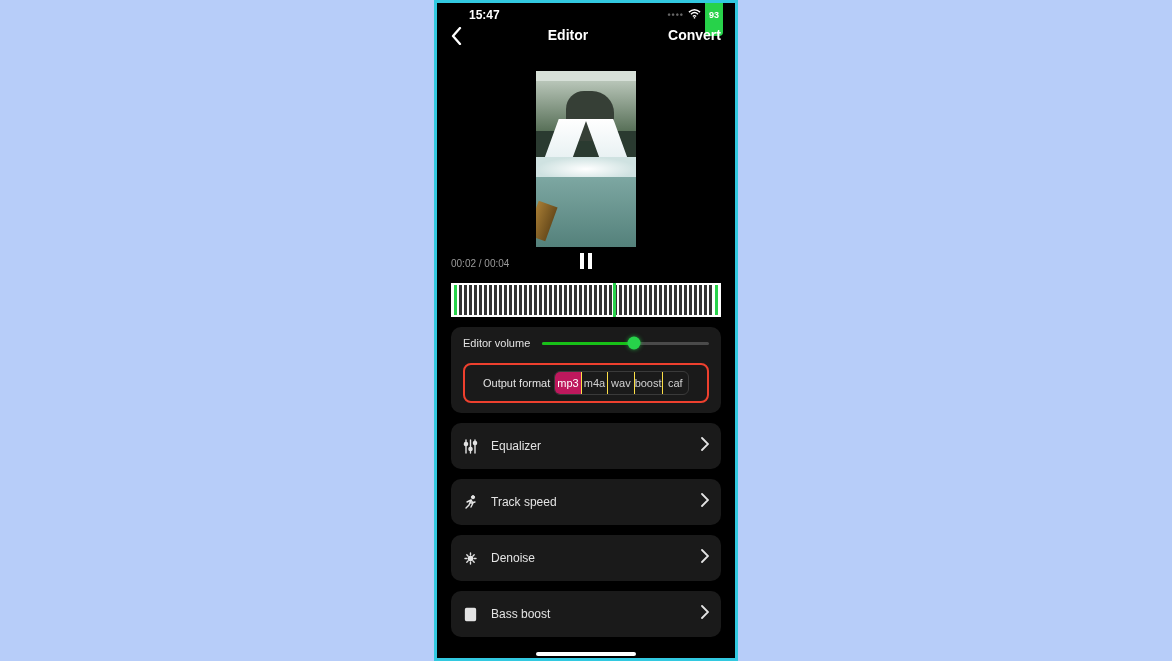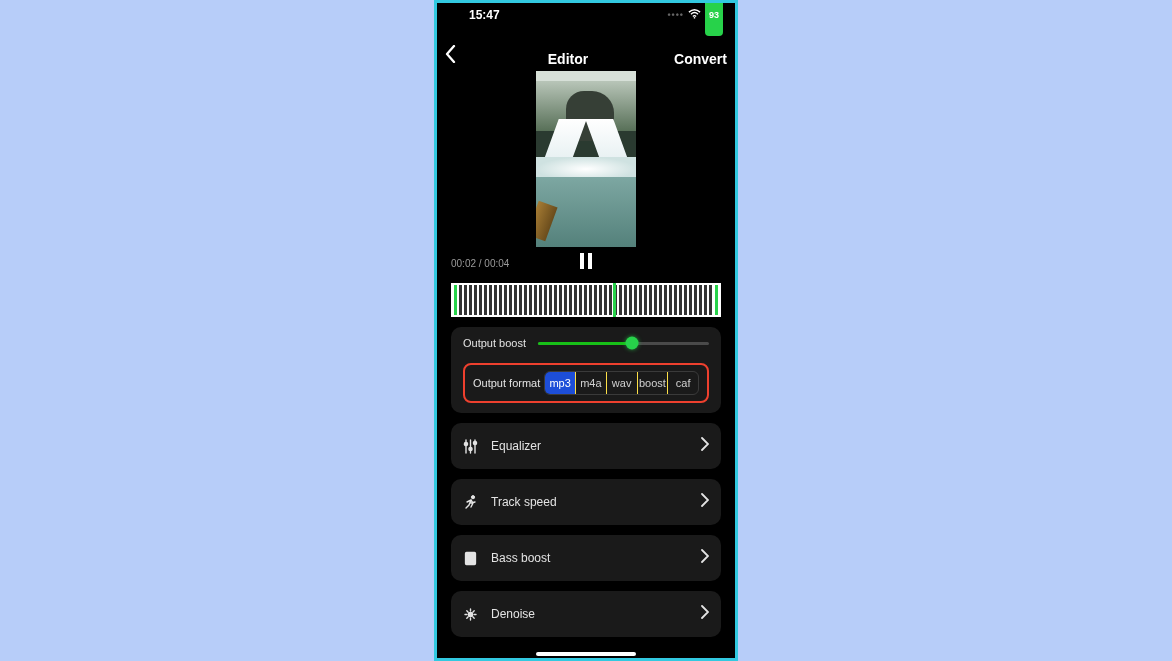--- a/index.html
+++ b/index.html
@@ -36,22 +36,22 @@
   .wifi-icon { font-size:11px; }
   .battery-pill {
     background:#27d24a; color:#fff;
     font-size:9px; font-weight:700;
     padding:16px 4px; border-radius:4px;
   }
   .nav-bar {
     height: 40px;
     display:flex;
     justify-content:space-between;
-    align-items:flex-end;
-    padding: 0 8px;
+    align-items:flex-start;
+    padding: 0 14px;
     color:#fff;
   }
   .nav-back { width:24px; font-weight:700; }
   .nav-back svg { width:11px; height:18px; }
   .nav-title { font-size:14px; font-weight:600; }
   .nav-convert { font-size:14px; font-weight:700; width:60px; text-align:right; }
 
   .preview-wrap { display:flex; justify-content:center; padding-top:4px; }
   .preview {
     width: 100px; height: 176px; position:relative; overflow:hidden;
@@ -120,37 +120,37 @@
   }
   .vol-thumb {
     position:absolute; top:50%; width:13px; height:13px; border-radius:50%;
     background:#27d24a; transform:translate(-50%,-50%);
     box-shadow:0 0 4px rgba(39,210,74,.7);
   }
 
   .fmt-wrap {
     border:2px solid #ee402e;
     border-radius:8px;
-    padding:6px 8px;
+    padding:6px 18px;
     display:flex;
     align-items:center;
     gap:4px;
   }
   .fmt-label { font-size:11px; white-space:nowrap; }
   .segmented {
     flex:1; display:flex; border:1px solid #3a3a3a;
     border-radius:6px; overflow:hidden; height:24px;
   }
   .segmented .opt {
     flex:1; font-size:11px; display:flex;
     align-items:center; justify-content:center;
     color:#d0d0d0; border-left:1px solid #fde047;
   }
   .segmented .opt:first-child { border-left:0; }
-  .segmented .opt.sel { background:#1d4ed8; color:#fff; }
+  .segmented .opt.sel { background:#be185d; color:#fff; }
 
   .row-card {
     background:#1a1a1a;
     margin: 10px 14px 0;
     border-radius:10px;
     padding:14px 12px;
     color:#e3e3e3;
     display:flex; align-items:center;
   }
   .row-icon { width:18px; margin-right:10px; display:flex; align-items:center; }
@@ -220,21 +220,21 @@
 
   <div class="waveform">
     <div class="wf-handle"></div>
     <div class="wf-inner"></div>
     <div class="wf-handle"></div>
     <div class="wf-cursor"></div>
   </div>
 
   <div class="card">
     <div class="vol-row">
-      <span class="vol-label">Output boost</span>
+      <span class="vol-label">Editor volume</span>
       <div class="vol-track">
         <div class="vol-fill" style="width: 55%;"></div>
         <div class="vol-thumb" style="left: 55%;"></div>
       </div>
     </div>
     <div class="fmt-wrap">
       <span class="fmt-label">Output format</span>
       <div class="segmented">
         <span class="opt sel">mp3</span>
         <span class="opt">m4a</span>
@@ -272,43 +272,43 @@
     <span class="row-label">Track speed</span>
     <span class="row-chevron">
       <svg viewBox="0 0 8 14">
           <path d="M1 1 L7 7 L1 13" stroke-width="1.8" fill="none" stroke-linecap="round"></path>
         </svg>
     </span>
   </div>
 
   <div class="row-card">
     <span class="row-icon">
+      <svg viewBox="0 0 15 15" fill="none" stroke="#e3e3e3" stroke-width="1.4" stroke-linecap="round">
+        <circle cx="7.5" cy="7.5" r="2"></circle>
+        <path d="M7.5 2 L7.5 4 M7.5 11 L7.5 13 M2 7.5 L4 7.5 M11 7.5 L13 7.5 M3.8 3.8 L5.2 5.2 M9.8 9.8 L11.2 11.2 M11.2 3.8 L9.8 5.2 M5.2 9.8 L3.8 11.2"></path>
+      </svg>
+    </span>
+    <span class="row-label">Denoise</span>
+    <span class="row-chevron">
+      <svg viewBox="0 0 8 14">
+          <path d="M1 1 L7 7 L1 13" stroke-width="1.8" fill="none" stroke-linecap="round"></path>
+        </svg>
+    </span>
+  </div>
+
+  <div class="row-card">
+    <span class="row-icon">
       <svg viewBox="0 0 15 15" fill="none" stroke="#e3e3e3" stroke-width="1.3">
         <rect x="2.5" y="1.5" width="10" height="12" rx="1"></rect>
         <circle cx="7.5" cy="5" r="1.3"></circle>
           <circle cx="7.5" cy="9.7" r="2.5"></circle>
       </svg>
     </span>
     <span class="row-label">Bass boost</span>
     <span class="row-chevron">
       <svg viewBox="0 0 8 14">
           <path d="M1 1 L7 7 L1 13" stroke-width="1.8" fill="none" stroke-linecap="round"></path>
         </svg>
     </span>
   </div>
 
-  <div class="row-card">
-    <span class="row-icon">
-      <svg viewBox="0 0 15 15" fill="none" stroke="#e3e3e3" stroke-width="1.4" stroke-linecap="round">
-        <circle cx="7.5" cy="7.5" r="2"></circle>
-        <path d="M7.5 2 L7.5 4 M7.5 11 L7.5 13 M2 7.5 L4 7.5 M11 7.5 L13 7.5 M3.8 3.8 L5.2 5.2 M9.8 9.8 L11.2 11.2 M11.2 3.8 L9.8 5.2 M5.2 9.8 L3.8 11.2"></path>
-      </svg>
-    </span>
-    <span class="row-label">Denoise</span>
-    <span class="row-chevron">
-      <svg viewBox="0 0 8 14">
-          <path d="M1 1 L7 7 L1 13" stroke-width="1.8" fill="none" stroke-linecap="round"></path>
-        </svg>
-    </span>
-  </div>
-
   <div class="home-ind"></div>
 </div>
 
 </body></html>

